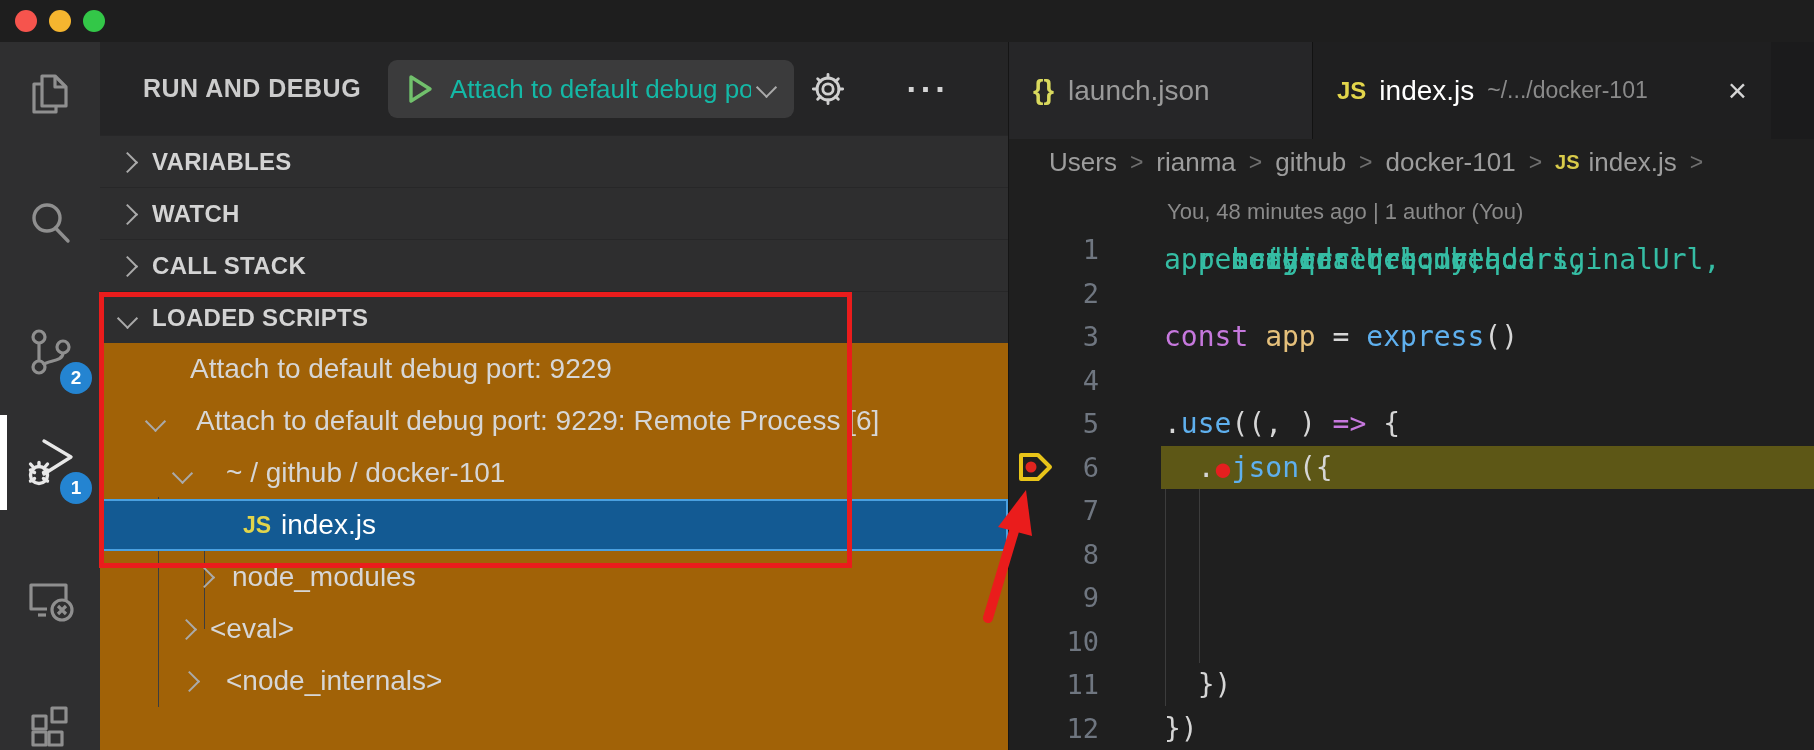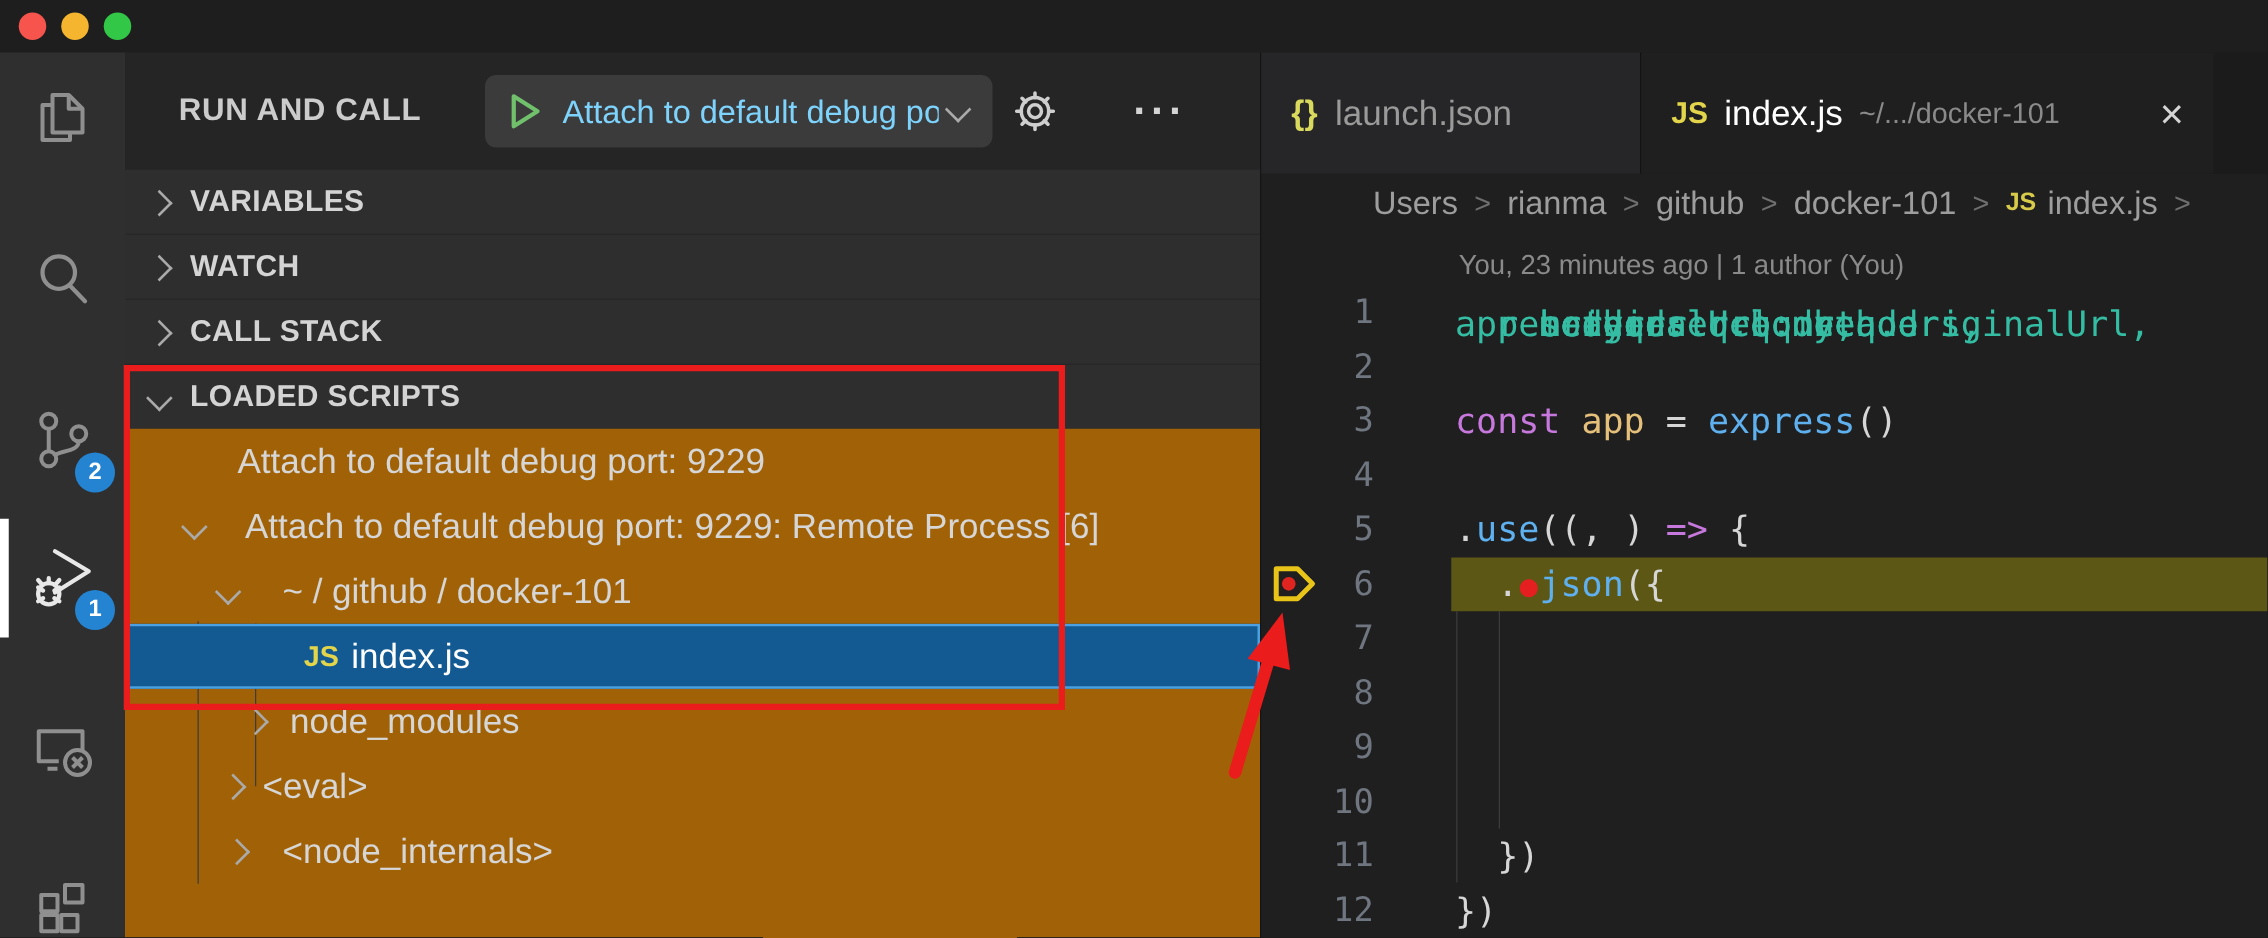--- a/index.html
+++ b/index.html
@@ -19,21 +19,21 @@
   .badge{position:absolute;right:8px;bottom:10px;width:32px;height:32px;border-radius:50%;background:#2484d1;
          color:#fff;font-size:19px;font-weight:700;display:flex;align-items:center;justify-content:center;}
   #active-bar{position:absolute;left:0;top:373px;width:7px;height:95px;background:#ffffff;}
 
   
   #sidepanel{position:absolute;left:100px;top:42px;width:908px;height:708px;background:#252526;}
   #panel-title{position:absolute;left:43px;top:0;height:93px;line-height:93px;font-size:25px;font-weight:700;
                color:#cccccc;letter-spacing:.5px;}
   #config-dropdown{position:absolute;left:288px;top:18px;width:406px;height:58px;background:#3b3b3c;border-radius:9px;
                    display:flex;align-items:center;overflow:hidden;}
-  #config-label{margin-left:16px;font-size:26px;color:#7dd3fc;white-space:nowrap;overflow:hidden;flex:1;}
+  #config-label{margin-left:16px;font-size:26px;color:#14b8a6;white-space:nowrap;overflow:hidden;flex:1;}
   #gear{position:absolute;left:706px;top:18px;width:44px;height:58px;display:flex;align-items:center;justify-content:center;}
   #more{position:absolute;left:796px;top:18px;width:64px;height:58px;display:flex;align-items:center;justify-content:center;
         color:#d4d4d4;font-size:34px;font-weight:700;letter-spacing:3px;}
 
   .chev{width:13px;height:13px;border-right:2.5px solid #aaaaaa;border-bottom:2.5px solid #aaaaaa;display:inline-block;}
   .chev-right{transform:rotate(-45deg);}
   .chev-down{transform:rotate(45deg);}
 
   #sections{position:absolute;top:93px;left:0;width:100%;height:208px;background:#2e2e2f;}
   .sect{position:relative;height:52px;border-top:1px solid #272728;box-sizing:border-box;cursor:pointer;}
@@ -56,21 +56,21 @@
   .tab.inactive{width:304px;background:#262628;border-right:1px solid #121212;}
   .tab.active{width:458px;background:#1f1f20;}
   .tabicon-braces{color:#d9d95e;font-size:27px;font-weight:700;margin-right:14px;}
   .tabicon-js{color:#e2d54b;font-size:24px;font-weight:700;margin-right:13px;}
   .tablabel{font-size:28px;color:#ffffff;white-space:nowrap;}
   .tablabel.dim{color:#9a9a9a;}
   .tabpath{font-size:23px;color:#8a8a8a;margin-left:13px;white-space:nowrap;}
   .tabclose{margin-left:auto;color:#d5d5d5;font-size:33px;line-height:30px;}
 
   #breadcrumbs{position:absolute;top:97px;left:0;width:100%;height:46px;display:flex;align-items:center;
-               padding-left:40px;box-sizing:border-box;font-size:26px;color:#9d9d9d;white-space:nowrap;justify-content:center;}
+               padding-left:40px;box-sizing:border-box;font-size:26px;color:#9d9d9d;white-space:nowrap;}
   .crumb{cursor:pointer;}
   .crumb-sep{margin:0 13px;color:#6f6f6f;font-size:23px;}
   .crumb-js{font-size:20px;font-weight:700;color:#d9cb4a;margin-right:9px;}
 
   #codearea{position:absolute;top:143px;left:0;right:0;bottom:0;}
   #blame{position:absolute;left:158px;top:14px;font-size:22px;color:#8a8a8a;}
   #codelines{position:absolute;top:43px;left:0;right:0;}
   .cl{display:flex;height:43.5px;line-height:43.5px;font-family:"DejaVu Sans Mono",monospace;font-size:28px;}
   .ln{flex:0 0 90px;width:90px;text-align:right;color:#6f7680;font-size:27px;cursor:pointer;}
   .ct{flex:1;margin-left:65px;white-space:pre;}
@@ -163,21 +163,21 @@
             <rect x="9" y="34" width="13" height="13"></rect>
           <rect x="25" y="34" width="13" height="13"></rect>
             <rect x="28" y="10" width="14" height="14"></rect>
         </g>
       </svg>
     </div>
     <div id="active-bar"></div>
   </div>
 
   <div id="sidepanel">
-    <span id="panel-title">RUN AND CALL</span>
+    <span id="panel-title">RUN AND DEBUG</span>
     <div id="config-dropdown">
       <svg width="26" height="30" viewBox="0 0 26 30" style="margin-left:20px;flex:0 0 auto">
         <path d="M3 3 L22 15 L3 27 z" fill="none" stroke="#71c06c" stroke-width="3.4" stroke-linejoin="round"></path>
       </svg>
       <span id="config-label">Attach to default debug po</span>
       <span class="chev chev-down" style="margin:0 20px 4px 8px;flex:0 0 auto"></span>
     </div>
     <span id="gear">
       <svg width="40" height="40" viewBox="0 0 24 24">
         <g stroke="#cfcfcf" stroke-width="1.7" fill="none" stroke-linecap="round">
@@ -262,21 +262,21 @@
         <span class="crumb">github</span>
         <span class="crumb-sep">&gt;</span>
         <span class="crumb">docker-101</span>
         <span class="crumb-sep">&gt;</span>
         <span class="crumb-js">JS</span>
         <span class="crumb">index.js</span>
         <span class="crumb-sep">&gt;</span>
       </div>
 
     <div id="codearea">
-      <div id="blame">You, 23 minutes ago | 1 author (You)</div>
+      <div id="blame">You, 48 minutes ago | 1 author (You)</div>
       <div id="codelines">
           <div class="cl">
             <span class="ln">1</span>
           </div>
           <div class="cl">
             <span class="ln">2</span>
             <span class="ct"><span></span></span>
           </div>
           <div class="cl">
             <span class="ln">3</span>

